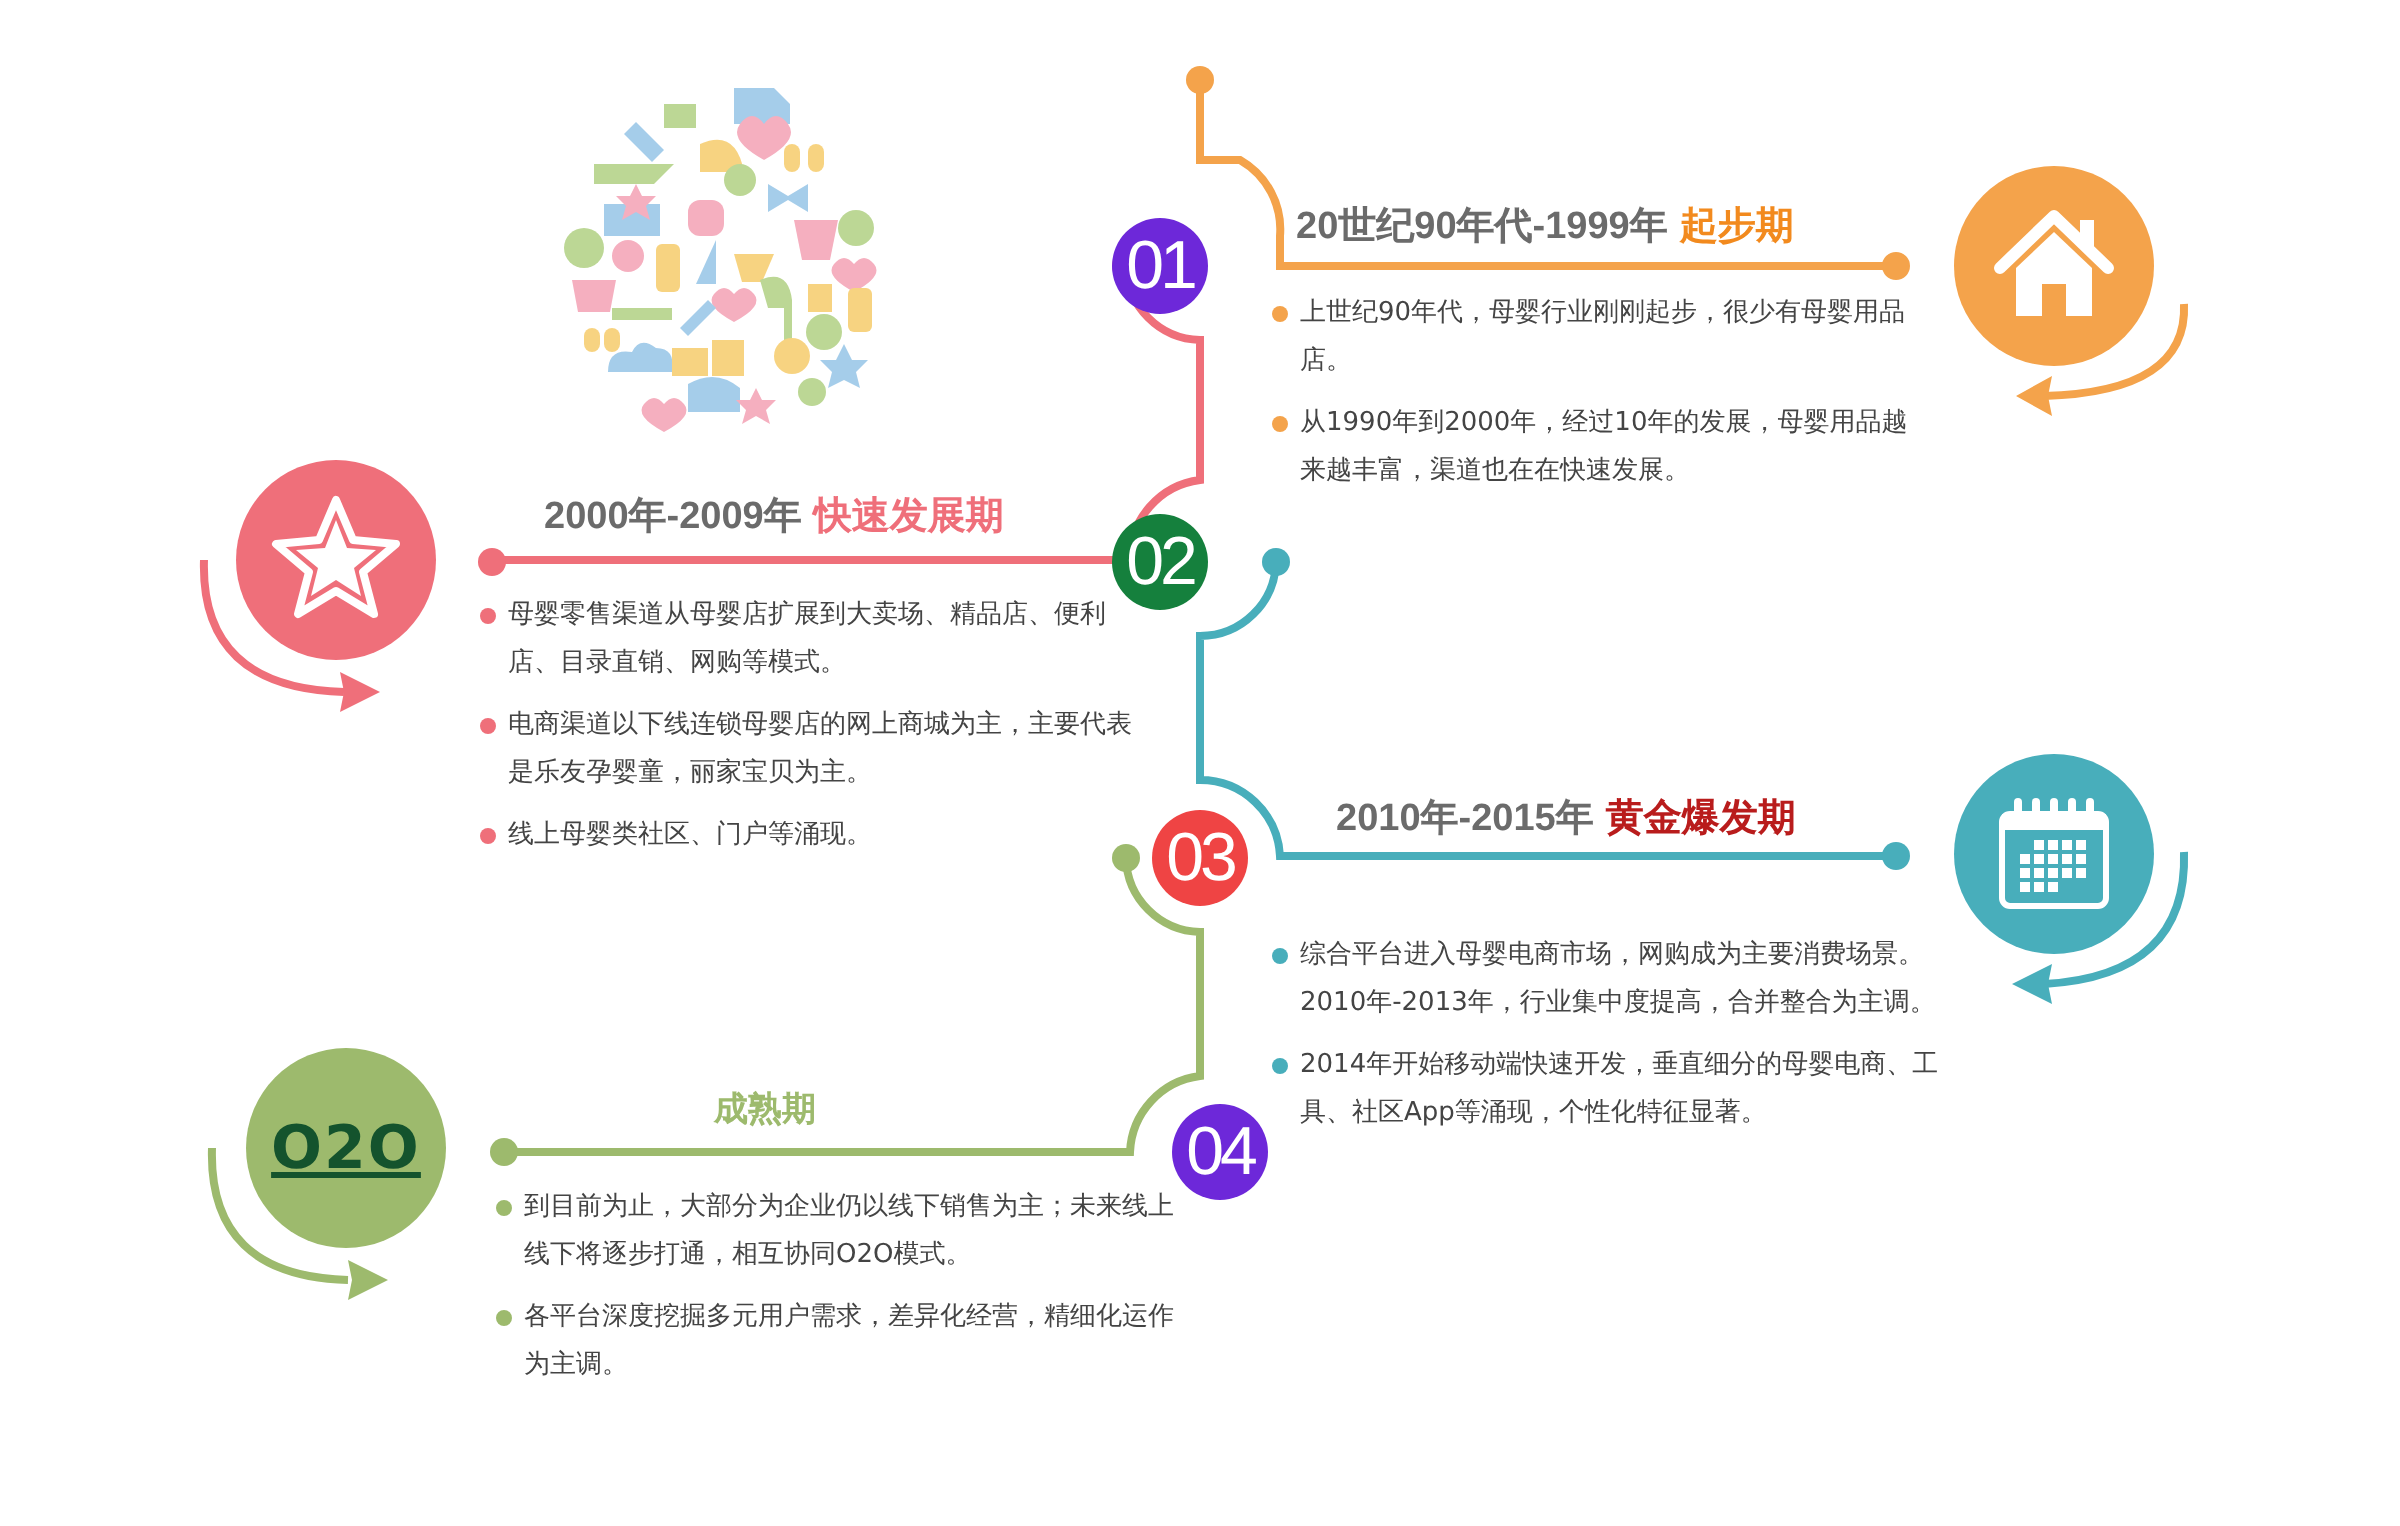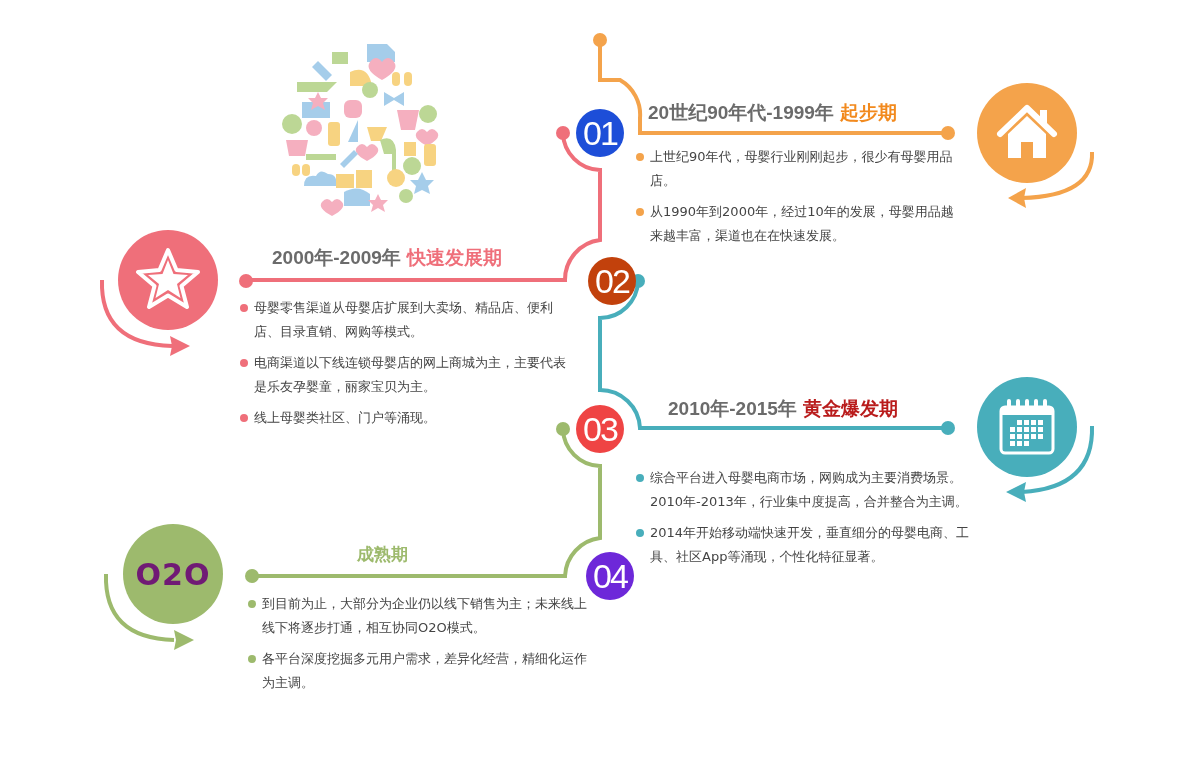--- a/index.html
+++ b/index.html
@@ -11,21 +11,21 @@
          color: #fff; font-family: "Liberation Sans", sans-serif; font-size: 34px;
          font-weight: 300; line-height: 48px; text-align: center; letter-spacing: -2px; }
   .title { position: absolute; font-size: 19px; font-weight: bold; color: #6b6b6b;
            white-space: nowrap; font-family: "Liberation Sans", "DejaVu Sans", sans-serif; }
   .title .accent { margin-left: 6px; }
   .bullets { position: absolute; margin: 0; padding: 0; list-style: none; }
   .bullets li { position: relative; padding-left: 14px; font-size: 13px; line-height: 24px;
                 color: #444; margin-bottom: 7px; }
   .bullets li .dot { position: absolute; left: 0; top: 8px; width: 8px; height: 8px; border-radius: 50%; }
   .badge { position: absolute; width: 100px; height: 100px; border-radius: 50%;
-           display: flex; align-items: center; justify-content: center; color: #701a75; }
+           display: flex; align-items: center; justify-content: center; color: #14532d; text-decoration: underline; }
   .badge .o2o { font-size: 30px; font-weight: bold; letter-spacing: 1px; font-family: "DejaVu Sans", sans-serif; }
   .deco { position: absolute; left: 272px; top: 32px; width: 186px; height: 186px; }
 </style>
 </head>
 <body>
 
 <div class="stage">
 
   <svg class="lines" width="1200" height="763">
 
@@ -98,42 +98,42 @@
       <circle cx="124" cy="146" r="9" fill="#F7CF74"></circle>
       <path d="M150 140 l4 8 8 0 -6 6 2 8 -8 -4 -8 4 2 -8 -6 -6 8 0z" fill="#9CC8E8"></path>
       <path d="M60 170 q-5 -6 -10 0 q-5 6 10 14 q15 -8 10 -14 q-5 -6 -10 0z" fill="#F4A7B9"></path>
       <path d="M72 160 q14 -8 26 2 v12 h-26z" fill="#9CC8E8"></path>
       <path d="M106 162 l3 6 7 0 -5 5 2 7 -7 -4 -7 4 2 -7 -5 -5 7 0z" fill="#F4A7B9"></path>
       <circle cx="134" cy="164" r="7" fill="#B5D38A"></circle>
       <path d="M46 60 l3 6 7 0 -5 5 2 7 -7 -4 -7 4 2 -7 -5 -5 7 0z" fill="#F4A7B9"></path>
     </g>
   </svg>
 
-  <div class="num" style="left:576px;top:109px;background:#1d4ed8">01</div>
+  <div class="num" style="left:556px;top:109px;background:#6d28d9">01</div>
   <div class="title" style="left:648px;top:100px">
     <span>20世纪90年代-1999年</span><span class="accent" style="color:#F28A1E">起步期</span>
   </div>
   <ul class="bullets" style="left:636px;top:145px;width:318px">
     <li><span class="dot" style="background:#F4A34B"></span><span>上世纪90年代，母婴行业刚刚起步，很少有母婴用品店。</span></li>
     <li><span class="dot" style="background:#F4A34B"></span><span>从1990年到2000年，经过10年的发展，母婴用品越来越丰富，渠道也在在快速发展。</span></li>
   </ul>
   <div class="badge" style="left:977px;top:83px;background:#F4A34B">
     <svg width="70" height="70" viewBox="0 0 70 70">
       <path d="M8 36 L35 10 L62 36" fill="none" stroke="#fff" stroke-width="6" stroke-linecap="round" stroke-linejoin="round"></path>
       <rect x="48" y="12" width="7" height="14" fill="#fff"></rect>
       <path d="M16 36 L35 18 L54 36 V60 H16Z" fill="#fff"></path>
       <rect x="29" y="44" width="12" height="16" fill="#F4A34B"></rect>
     </svg>
   </div>
   <svg style="position:absolute;left:1000px;top:150px" width="100" height="60">
     <path d="M92 2 Q94 46 22 48" fill="none" stroke="#F4A34B" stroke-width="4"></path>
     <path d="M8 48 L26 38 L24 48 L26 58Z" fill="#F4A34B"></path>
   </svg>
 
-  <div class="num" style="left:588px;top:257px;background:#c2410c">02</div>
+  <div class="num" style="left:556px;top:257px;background:#15803d">02</div>
   <div class="title" style="left:272px;top:245px">
     <span>2000年-2009年</span><span class="accent" style="color:#EF6F7A">快速发展期</span>
   </div>
   <ul class="bullets" style="left:240px;top:296px;width:330px">
     <li><span class="dot" style="background:#EF6F7A"></span><span>母婴零售渠道从母婴店扩展到大卖场、精品店、便利店、目录直销、网购等模式。</span></li>
     <li><span class="dot" style="background:#EF6F7A"></span><span>电商渠道以下线连锁母婴店的网上商城为主，主要代表是乐友孕婴童，丽家宝贝为主。</span></li>
     <li><span class="dot" style="background:#EF6F7A"></span><span>线上母婴类社区、门户等涌现。</span></li>
   </ul>
   <div class="badge" style="left:118px;top:230px;background:#EF6F7A">
     <svg width="72" height="72" viewBox="0 0 72 72">

